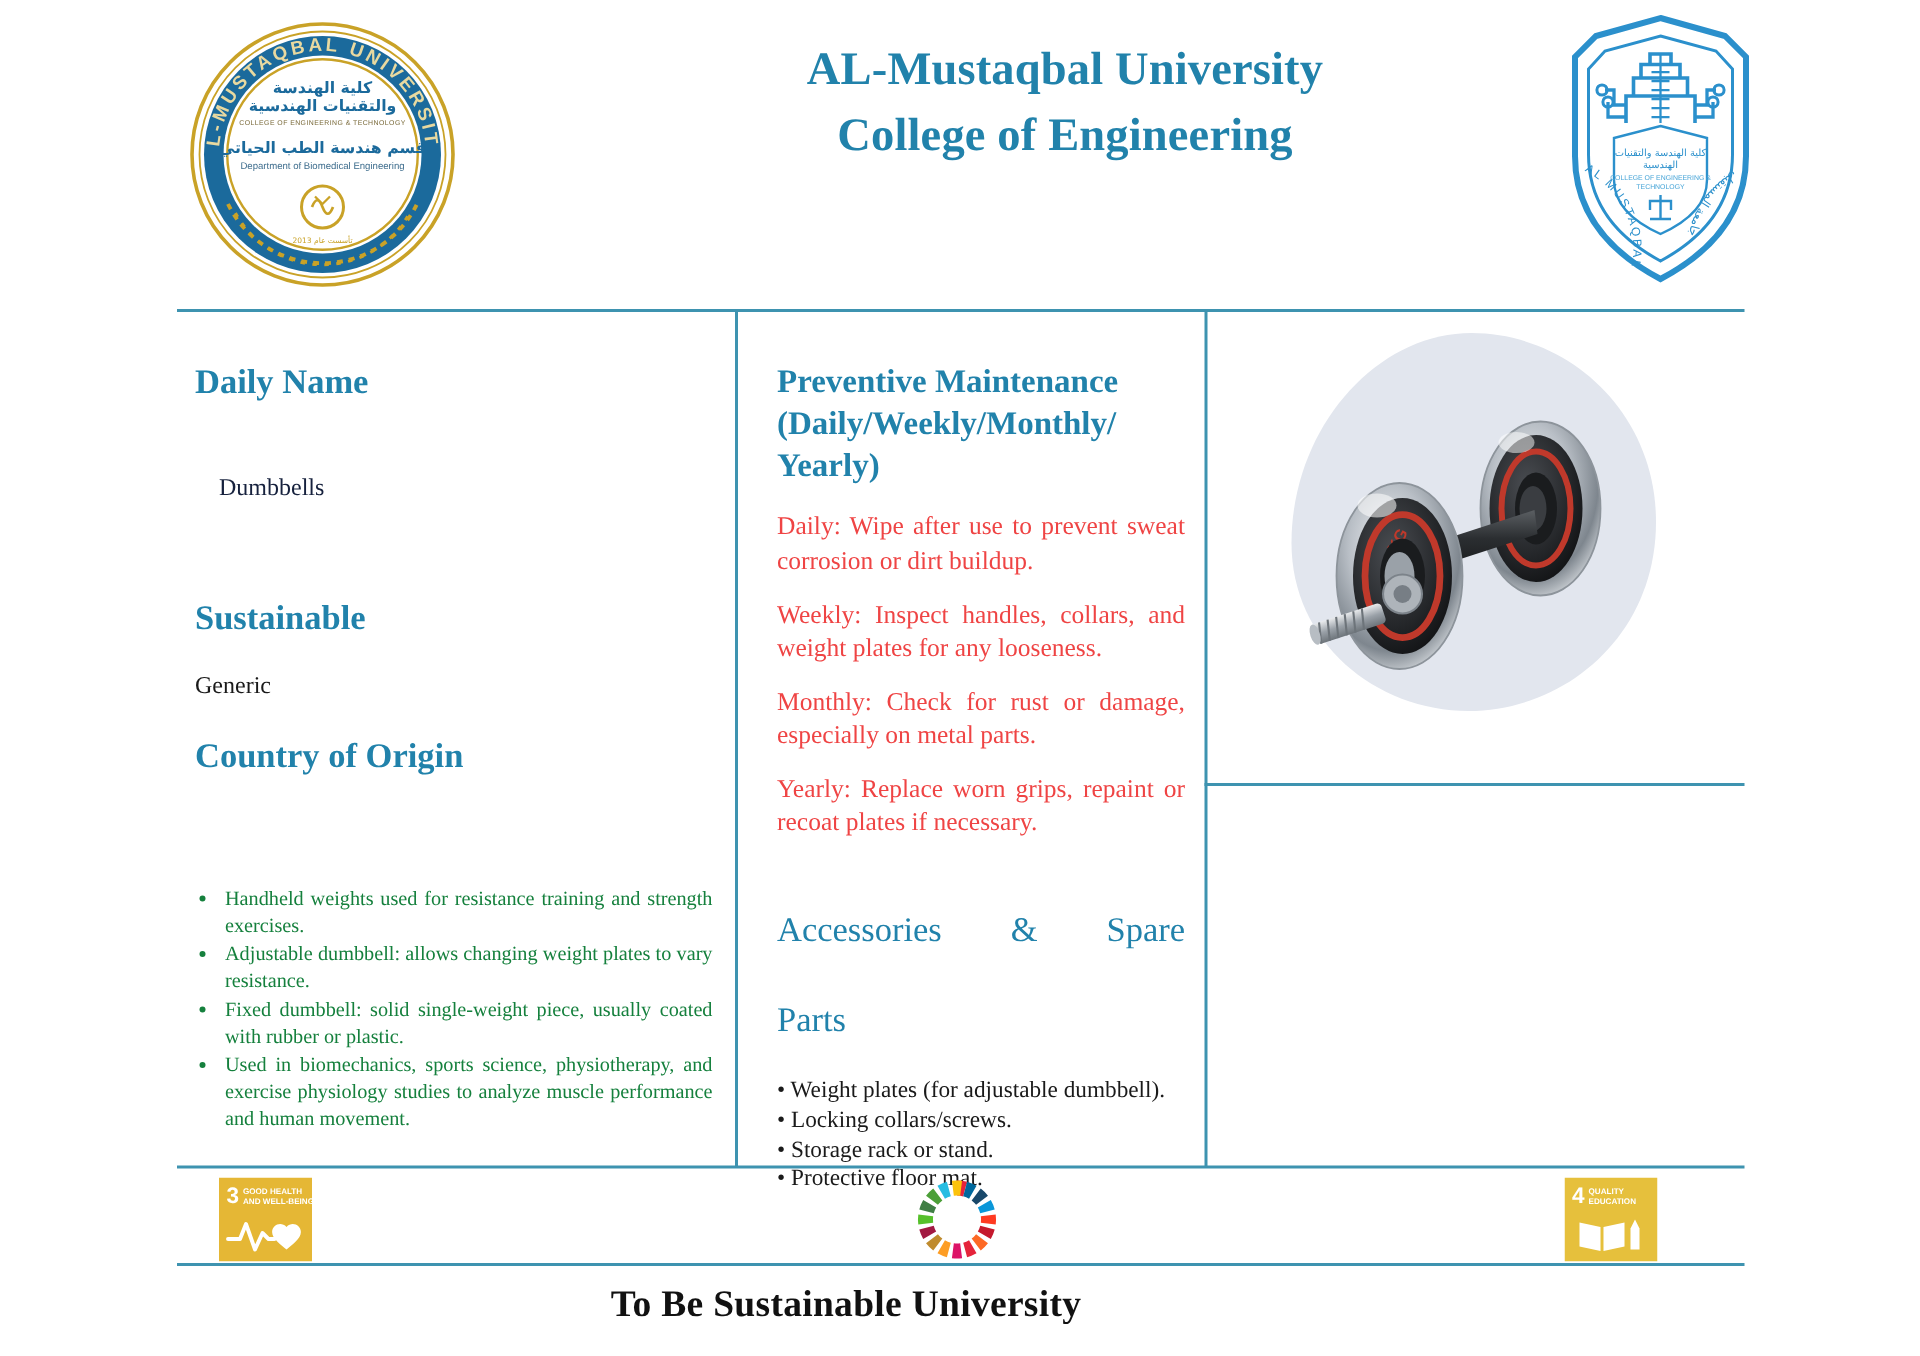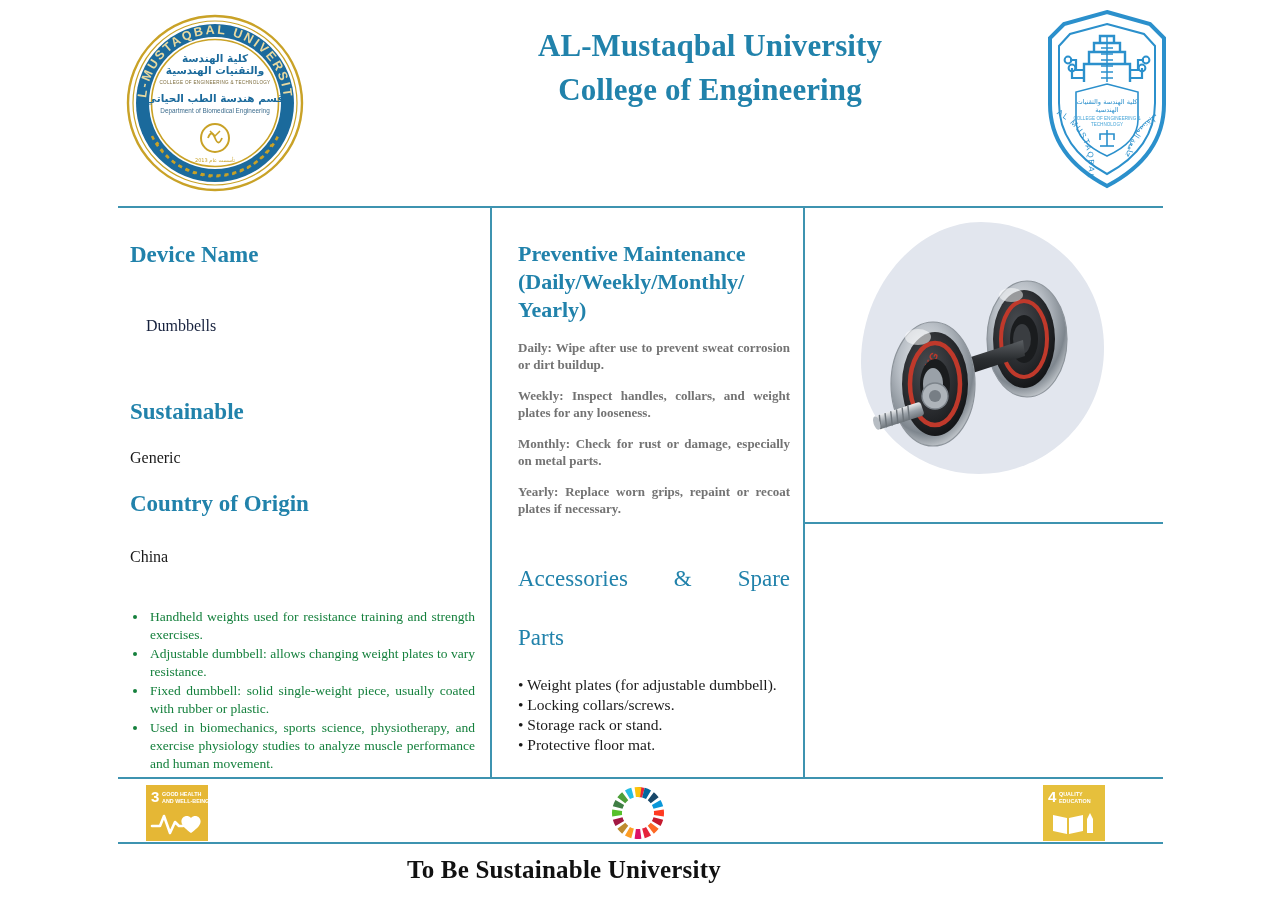--- a/index.html
+++ b/index.html
@@ -74,22 +74,22 @@
   .gap-d{height:30px;}
 
   ul.bullets{
     margin:10px 0 0 0;padding:0 0 0 18px;
     font-size:13.5px;line-height:1.33;color:#15803d;
     text-align:justify;
   }
   ul.bullets li{margin:0 0 1px 0;padding-left:2px;}
 
   .maint{
-    font-size:13px;font-weight:bold;line-height:1.3;
-    color:#737373;margin:0 0 14px 0;text-align:justify;
+    font-size:17px;font-weight:normal;line-height:1.3;
+    color:#ef4444;margin:0 0 14px 0;text-align:justify;
   }
   .maint:last-child{margin-bottom:0;}
 
   .acc-head{
     color:#2182ab;font-weight:normal;font-size:23px;line-height:1.3;
     margin:0;text-align:justify;
   }
   .acc-head span.line1{display:block;text-align:justify;}
   .acc-head span.line1:after{content:"";display:inline-block;width:100%;}
   .acc-list{
@@ -218,31 +218,30 @@
   </div>
 
   <div class="hr hr-top"></div>
   <div class="vr vr-left"></div>
   <div class="vr vr-right"></div>
   <div class="hr hr-right-mid"></div>
   <div class="hr hr-footer"></div>
   <div class="hr hr-bottom"></div>
 
   <div class="col col-left">
-    <h2 class="sect">Device Name</h2>
+    <h2 class="sect">Daily Name</h2>
     <div class="gap-a"></div>
     <p class="val-bold">Dumbbells</p>
     <div class="gap-b"></div>
     <h2 class="sect">Sustainable</h2>
     <div class="gap-c"></div>
     <p class="val-plain">Generic</p>
     <div class="gap-c"></div>
     <h2 class="sect">Country of Origin</h2>
     <div class="gap-d"></div>
-    <p class="val-plain">China</p>
     <div class="gap-a"></div>
     <ul class="bullets">
       <li>Handheld weights used for resistance training and strength exercises.</li>
       <li>Adjustable dumbbell: allows changing weight plates to vary resistance.</li>
       <li>Fixed dumbbell: solid single-weight piece, usually coated with rubber or plastic.</li>
       <li>Used in biomechanics, sports science, physiotherapy, and exercise physiology studies to analyze muscle performance and human movement.</li>
     </ul>
   </div>
 
   <div class="col col-mid">

